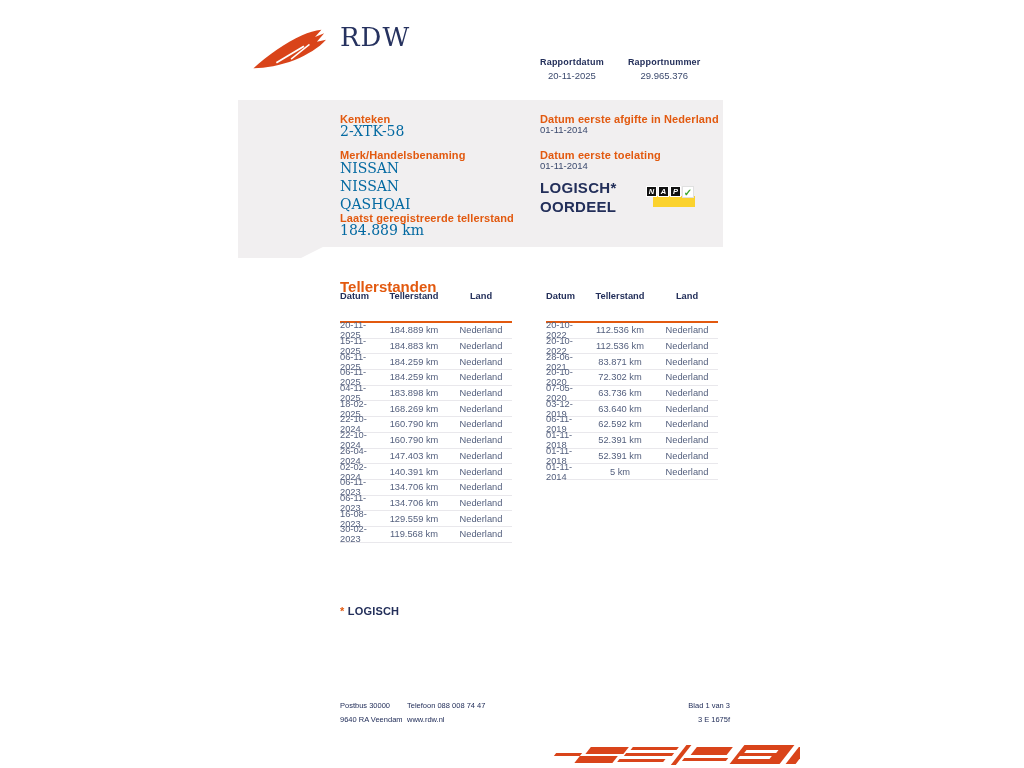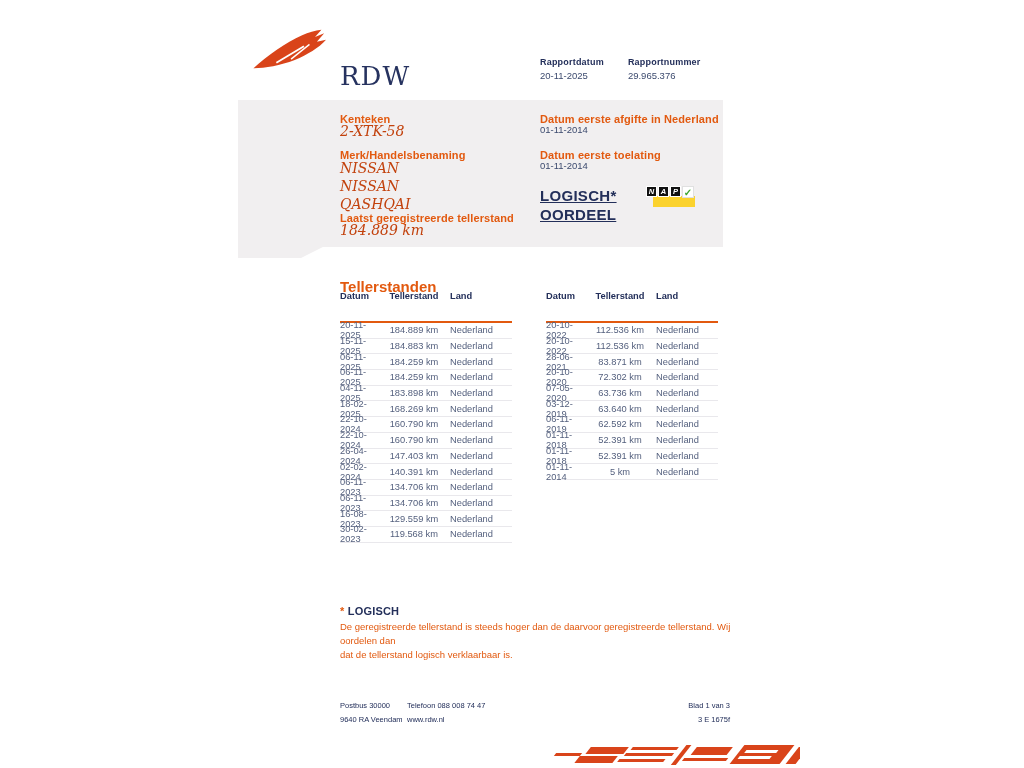--- a/index.html
+++ b/index.html
@@ -3,29 +3,29 @@
 <meta charset="utf-8">
 <style>
   html,body{margin:0;padding:0;background:#ffffff;}
   .page{position:relative;width:1024px;height:768px;background:#ffffff;overflow:hidden;
         font-family:"Liberation Sans",sans-serif;color:#232f5a;}
   .abs{position:absolute;}
 
   
   .wordmark{font-family:"DejaVu Serif",serif;font-size:26px;letter-spacing:1px;color:#26325f;}
   .doc-title{font-family:"DejaVu Serif",serif;font-size:18px;font-weight:bold;color:#e2590f;}
-  .meta-row{display:flex;gap:24px;}
+  .meta-row{display:flex;gap:24px;text-align:center;}
   .meta-label{font-size:9px;font-weight:bold;color:#232f5a;letter-spacing:.2px;}
   .meta-value{font-size:9.5px;color:#3c4a6e;margin-top:3px;}
 
   
   .panel{background:#f1eff0;
          clip-path:polygon(0 0,100% 0,100% 93%,17.5% 93%,13% 100%,0 100%);}
   .f-label{font-size:11px;font-weight:bold;color:#e2590f;letter-spacing:.1px;}
-  .f-value-serif{font-family:"DejaVu Serif",serif;font-size:14px;color:#c2410c;font-style:italic;}
+  .f-value-serif{font-family:"DejaVu Serif",serif;font-size:14px;color:#0369a1;}
   .f-value-sans{font-size:9.5px;color:#3c4a6e;}
   .oordeel{font-size:15px;font-weight:bold;color:#232f5a;line-height:19px;letter-spacing:.3px;}
 
   
   .nap{width:52px;height:23px;position:relative;}
   .nap-yellow{position:absolute;left:7px;top:10px;width:42px;height:11px;background:#fbd22e;}
   .nap-sq{position:absolute;top:0;width:11px;height:11px;background:#111111;color:#ffffff;
           font-size:7.5px;font-weight:bold;font-style:italic;display:flex;align-items:center;
           justify-content:center;border:1px solid #ffffff;box-sizing:border-box;}
   .nap-check{position:absolute;top:0;left:36px;width:12px;height:12px;background:#ffffff;
@@ -33,21 +33,21 @@
              justify-content:center;border:1px solid #e0e0e0;box-sizing:border-box;}
 
   
   .section-title{font-size:15px;font-weight:bold;color:#e2590f;}
   .mi-table{width:172px;font-size:9.3px;color:#535f7d;}
   .mi-head{display:flex;font-weight:bold;color:#232f5a;border-bottom:2px solid #e2590f;
            padding-bottom:20px;}
   .mi-row{display:flex;height:14.7px;align-items:center;border-bottom:1px solid #e9e8ec;}
   .c-datum{flex:1;text-align:left;}
   .c-teller{width:72px;text-align:center;}
-  .c-land{width:62px;text-align:left;}
+  .c-land{width:62px;text-align:center;}
 
   
   .fn-title{font-size:11px;font-weight:bold;color:#232f5a;letter-spacing:.2px;}
   .fn-star{color:#e2590f;font-weight:bold;font-size:11px;}
   .fn-text{font-size:9.5px;color:#e2590f;line-height:14px;}
 
   
   .foot{font-size:7.5px;color:#232f5a;line-height:14px;}
   .foot-right{text-align:right;}
 </style>
@@ -57,21 +57,21 @@
 <div class="page">
 
   <div class="abs" style="left:250px;top:26px;width:84px;height:46px;">
     <svg width="84" height="46" viewBox="0 0 90 50">
       <path d="M3 46 C16 34 38 18 56 10 C63 7 70 5 77 4 L70 12 L80 8 L72 17 L82 15
                C74 24 62 31 48 37 C32 43 15 46 3 46 Z" fill="#d9441a"></path>
       <path d="M28 40 L58 22" stroke="#ffffff" stroke-width="2" fill="none"></path>
       <path d="M44 36 L64 20" stroke="#ffffff" stroke-width="1.5" fill="none"></path>
     </svg>
   </div>
-  <div class="abs wordmark" style="left:340px;top:22px;margin-top:39px;">RDW</div>
+  <div class="abs wordmark" style="left:340px;top:22px;">RDW</div>
 
 
   <div class="abs meta-row" style="left:540px;top:57px;">
     <div>
       <div class="meta-label">Rapportdatum</div>
       <div class="meta-value">20-11-2025</div>
     </div>
     <div>
       <div class="meta-label">Rapportnummer</div>
       <div class="meta-value">29.965.376</div>
@@ -88,21 +88,21 @@
 
     <div class="abs f-label" style="left:102px;top:112px;">Laatst geregistreerde tellerstand</div>
     <div class="abs f-value-serif" style="left:102px;top:122px;">184.889 km</div>
 
     <div class="abs f-label" style="left:302px;top:13px;">Datum eerste afgifte in Nederland</div>
     <div class="abs f-value-sans" style="left:302px;top:24px;">01-11-2014</div>
 
     <div class="abs f-label" style="left:302px;top:49px;">Datum eerste toelating</div>
     <div class="abs f-value-sans" style="left:302px;top:60px;">01-11-2014</div>
 
-    <div class="abs oordeel" style="left:302px;top:86px;text-decoration:underline;">
+    <div class="abs oordeel" style="left:302px;top:78px;">
       <div>LOGISCH*</div>
       <div>OORDEEL</div>
     </div>
 
     <div class="abs nap" style="left:408px;top:86px;">
       <div class="nap-yellow"></div>
       <div class="nap-sq" style="left:0;">N</div>
       <div class="nap-sq" style="left:12px;">A</div>
       <div class="nap-sq" style="left:24px;">P</div>
       <div class="nap-check">✓</div>
@@ -267,24 +267,20 @@
       <div class="mi-row">
         <span class="c-datum">01-11-2014</span>
         <span class="c-teller">5 km</span>
         <span class="c-land">Nederland</span>
       </div>
     </div>
 
   <div class="abs fn-title" style="left:340px;top:605px;">
     <span class="fn-star">*</span>
     <span>LOGISCH</span>
-  </div>
-  <div class="abs fn-text" style="left:340px;top:620px;width:400px;">
-    <div>De geregistreerde tellerstand is steeds hoger dan de daarvoor geregistreerde tellerstand. Wij oordelen dan</div>
-    <div>dat de tellerstand logisch verklaarbaar is.</div>
   </div>
 
   <div class="abs foot" style="left:340px;top:699px;">
     <div>Postbus 30000</div>
     <div>9640 RA Veendam</div>
   </div>
   <div class="abs foot" style="left:407px;top:699px;">
     <div>Telefoon 088 008 74 47</div>
     <div>www.rdw.nl</div>
   </div>

